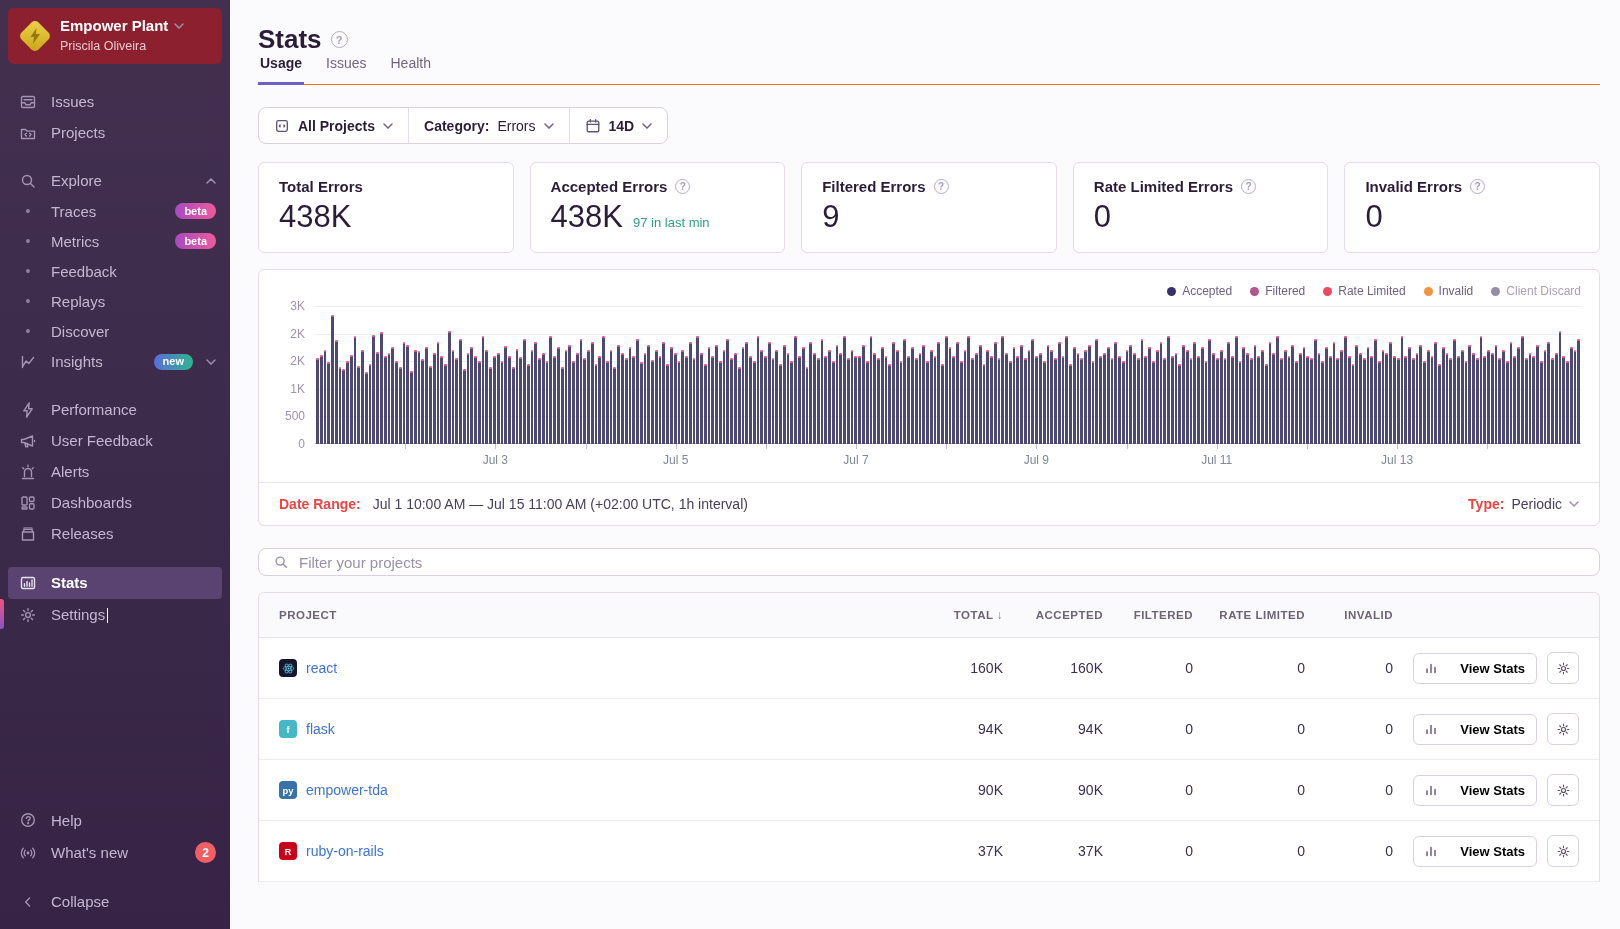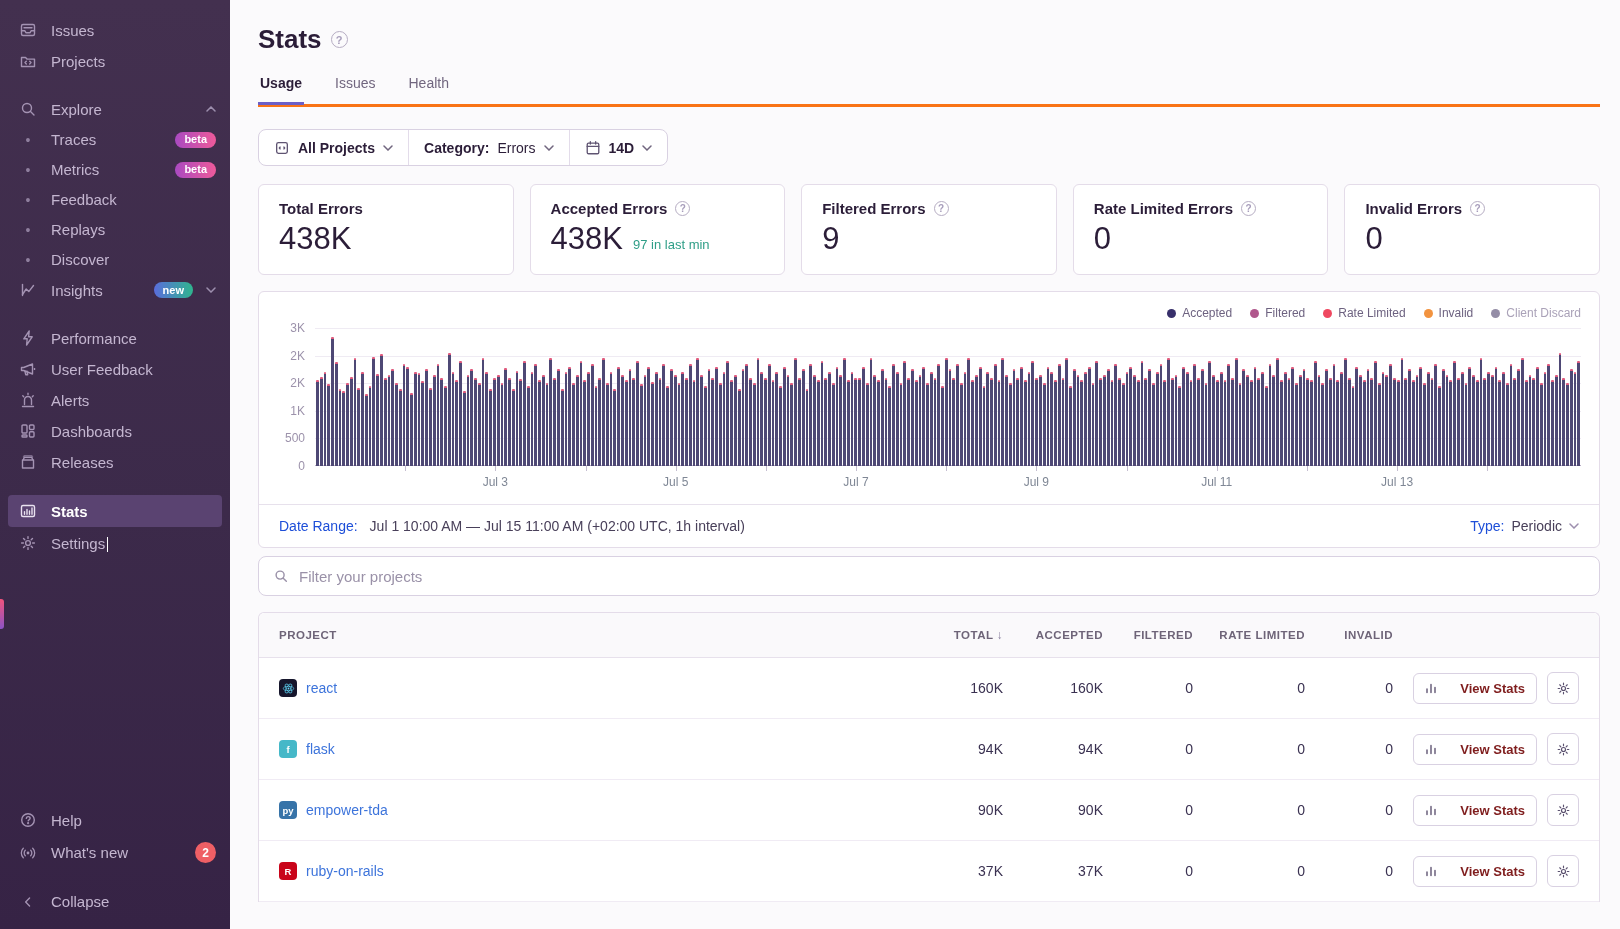--- a/index.html
+++ b/index.html
@@ -33,21 +33,21 @@
   .chev.up { transform:rotate(180deg); }
   .sb-footer { padding:0 0 12px; }
   .text-caret { display:inline-block; width:1px; height:15px; background:#fff; margin-left:2px; vertical-align:-3px; }
 
   
   .main { flex:1; padding:24px 20px 0 28px; min-width:0; }
   .page-title-row { display:flex; align-items:center; gap:9px; }
   .page-title { font-size:26px; font-weight:bold; color:#2b1d38; }
   .help-dot { width:17px; height:17px; border:1.5px solid #b6adc3; border-radius:50%; color:#a79dbb; font-size:11px; font-weight:bold; display:inline-flex; align-items:center; justify-content:center; cursor:pointer; }
   .help-dot.small { width:15px; height:15px; font-size:10px; }
-  .tabs { display:flex; gap:29px; margin-top:20px; border-bottom:3px solid #f97316; }
+  .tabs { display:flex; gap:20px; border-bottom:1px solid #f97316; }
   .tab { font-size:14px; color:#71667f; padding:0 2px 11px; border-bottom:3px solid transparent; margin-bottom:-1px; cursor:pointer; }
   .tab.active { color:#2b1d38; font-weight:bold; border-bottom-color:#6C5FC7; }
 
   .filter-bar { display:inline-flex; margin-top:22px; background:#fff; border:1px solid #d9d1e2; border-radius:8px; height:37px; align-items:stretch; overflow:hidden; }
   .filter-seg { display:flex; align-items:center; gap:8px; padding:0 15px; font-size:14px; font-weight:bold; color:#2b1d38; cursor:pointer; }
   .filter-seg + .filter-seg { border-left:1px solid #e3dcea; }
   .filter-seg .val { font-weight:normal; }
   .filter-seg svg { color:#5f5472; }
   .filter-seg .chev { color:#71667f; }
 
@@ -72,52 +72,69 @@
   .gridline.base { background:#b9aec6; }
   .bars { position:absolute; inset:0; display:flex; align-items:flex-end; gap:1px; padding:0 1px; }
   .bar { flex:1; background:#4e4875; border-top:2px solid #df5b7e; border-radius:1px 1px 0 0; min-height:3px; }
   .x-row { display:flex; }
   .x-spacer { width:46px; flex:0 0 46px; }
   .x-axis { flex:1; position:relative; height:30px; }
   .x-tick { position:absolute; top:0; width:1px; height:5px; background:#c6bed1; }
   .x-lab { position:absolute; top:9px; transform:translateX(-50%); font-size:12px; color:#7f8795; white-space:nowrap; }
   .chart-footer { border-top:1px solid #e7e1ec; display:flex; justify-content:space-between; align-items:center; padding:13px 20px; font-size:14px; margin-top:8px; }
   .cf-left { display:flex; gap:12px; align-items:center; }
-  .cf-label { font-weight:normal; color:#1d4ed8; }
+  .cf-label { font-weight:bold; color:#ef4444; }
   .cf-value { color:#49405a; }
   .cf-right { display:flex; gap:7px; align-items:center; cursor:pointer; color:#49405a; }
 
-  .search-bar { margin-top:8px; height:40px; background:#fff; border:1px solid #d9d1e2; border-radius:8px; display:flex; align-items:center; gap:10px; padding:0 14px; }
+  .search-bar { margin-top:22px; height:28px; background:#fff; border:1px solid #d9d1e2; border-radius:8px; display:flex; align-items:center; gap:10px; padding:0 14px; }
   .search-bar svg { color:#9a91a8; }
   .search-bar input { flex:1; border:none; outline:none; font-size:15px; font-family:"Liberation Sans",sans-serif; color:#2b1d38; background:transparent; }
   .search-bar input::placeholder { color:#9a91a8; }
 
   .table-card { margin-top:16px; background:#fff; border:1px solid #e4dce9; border-radius:6px 6px 0 0; border-bottom:none; }
   .t-grid { display:grid; grid-template-columns:1fr 90px 100px 90px 112px 88px 186px; align-items:center; }
   .t-header { padding:15px 20px; background:#faf9fb; border-bottom:1px solid #e7e1ec; border-radius:6px 6px 0 0; font-size:11.5px; font-weight:bold; letter-spacing:.5px; color:#6e6478; }
   .t-header .num { text-align:right; }
   .sort { color:#8c82a0; font-weight:normal; margin-left:3px; font-size:12px; }
   .t-row { padding:14px 20px; border-bottom:1px solid #f0ebf4; font-size:14px; }
   .t-row .num { text-align:right; color:#3a3151; }
   .proj { display:flex; align-items:center; gap:9px; }
   .proj a { color:#3d74db; text-decoration:none; cursor:pointer; }
   .picon { width:18px; height:18px; border-radius:4px; display:flex; align-items:center; justify-content:center; color:#fff; font-size:9.5px; font-weight:bold; flex:0 0 18px; }
   .picon.react { background:#16162c; }
   .picon.flask { background:#45b8c8; }
   .picon.python { background:#3773a8; }
   .picon.rails { background:#c9041a; }
   .actions { display:flex; justify-content:flex-end; gap:10px; align-items:center; }
-  .btn { display:inline-flex; align-items:center; gap:23px; background:#fff; border:1px solid #d9d1e2; border-radius:6px; padding:7px 11px; font-size:13px; font-weight:bold; color:#7f1d1d; cursor:pointer; font-family:"Liberation Sans",sans-serif; }
+  .btn { display:inline-flex; align-items:center; gap:23px; background:#fff; border:1px solid #d9d1e2; border-radius:6px; padding:7px 11px; font-size:13px; font-weight:bold; color:#000000; cursor:pointer; font-family:"Liberation Sans",sans-serif; }
   .btn svg { color:#5f5472; }
   .gear-btn { width:32px; height:32px; display:inline-flex; align-items:center; justify-content:center; background:#fff; border:1px solid #d9d1e2; border-radius:6px; cursor:pointer; color:#5c5270; }
 </style>
 </head>
 <body>
 
 <aside class="sidebar">
+  <div class="org-box">
+    <span class="org-logo">
+      <span class="diamond"></span>
+      <svg viewBox="0 0 30 30" width="30" height="30">
+          <polygon points="16.5,7 10.5,16 14,16 13,23 20,13 15.8,13" fill="#8a6d07" opacity="0.85"></polygon>
+        </svg>
+    </span>
+    <span class="org-text">
+      <span class="org-name">
+          <span>Empower Plant</span>
+        <svg class="chev" width="10" height="6" viewBox="0 0 10 6">
+            <path d="M1 1l4 4 4-4" stroke="currentColor" stroke-width="1.5" fill="none" stroke-linecap="round"></path>
+          </svg>
+      </span>
+      <span class="org-sub">Priscila Oliveira</span>
+    </span>
+  </div>
 
   <nav class="nav">
     <div class="nav-item">
       <span class="ico">
           <svg width="18" height="18" viewBox="0 0 18 18" fill="none" stroke="currentColor" stroke-width="1.4" stroke-linecap="round" stroke-linejoin="round">
             <rect x="2.5" y="3.5" width="13" height="11" rx="1.5"></rect>
             <path d="M2.5 9.8h3.4l1 1.9h4.2l1-1.9h3.4"></path>
             <path d="M5 6.8h8"></path>
           </svg>
         </span>

